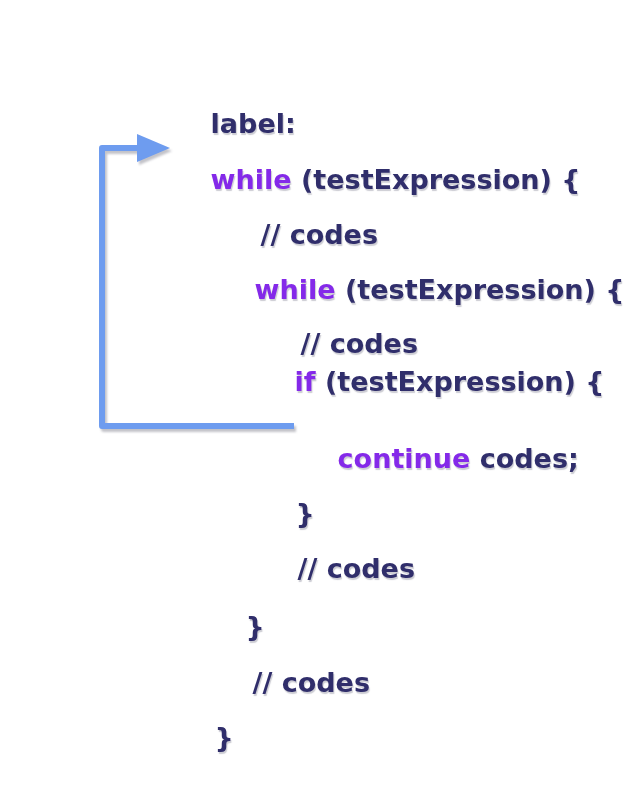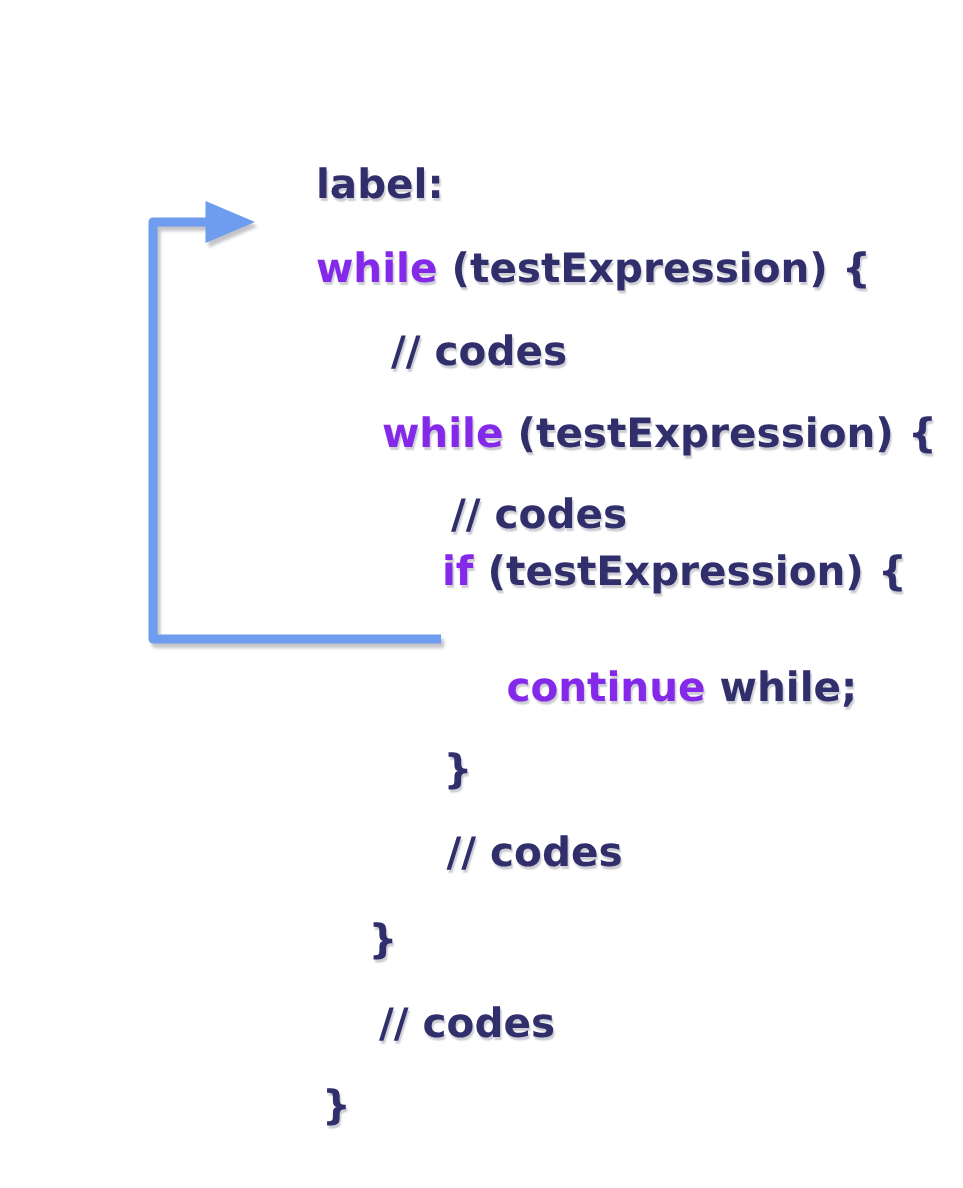--- a/index.html
+++ b/index.html
@@ -73,21 +73,21 @@
 
   <div class="code-line" style="left:263px; top:296px">
     <span>// codes</span>
   </div>
 
   <div class="code-line" style="left:257px; top:334px">
     <span class="kw">if</span><span> (testExpression) {</span>
   </div>
 
   <div class="code-line" style="left:300px; top:411px">
-    <span class="kw">continue</span><span> while;</span>
+    <span class="kw">continue</span><span> codes;</span>
   </div>
 
   <div class="code-line" style="left:258px; top:466px">
     <span>}</span>
   </div>
 
   <div class="code-line" style="left:260px; top:521px">
     <span>// codes</span>
   </div>
 

